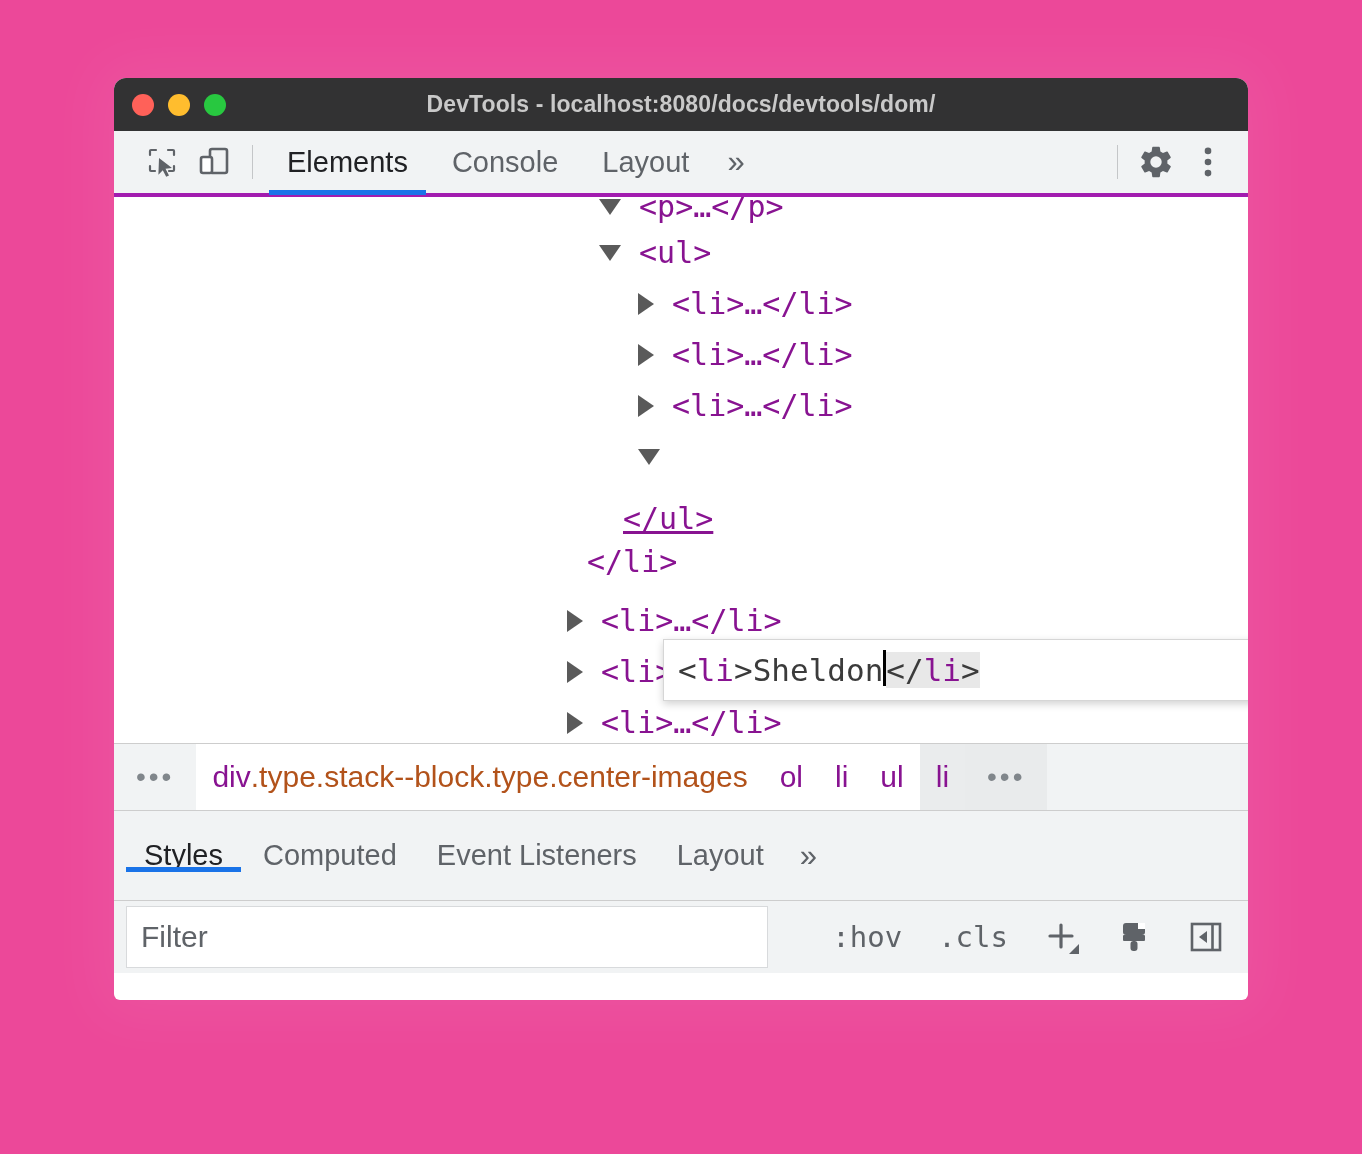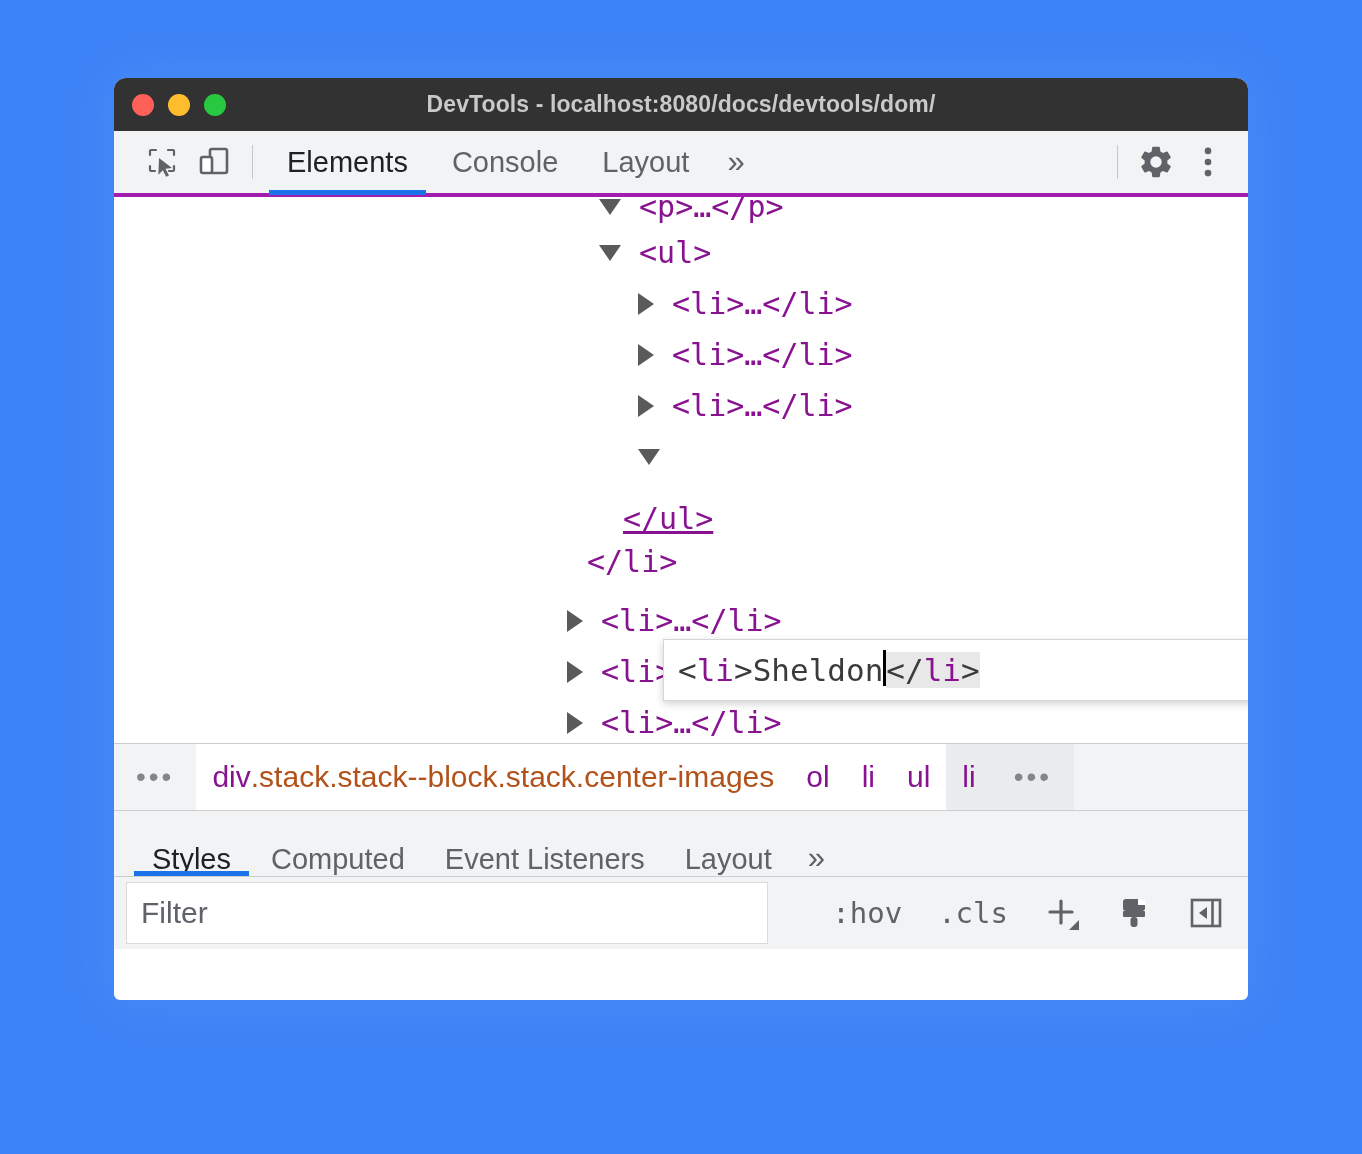--- a/index.html
+++ b/index.html
@@ -9,21 +9,21 @@
     width: 1362px;
     height: 1154px;
     overflow: hidden;
     font-family: "Liberation Sans", sans-serif;
   }
 
   #page {
     position: relative;
     width: 1362px;
     height: 1154px;
-    background: #3b82f6;
+    background: #ec4899;
   }
 
   
   #window {
     position: absolute;
     left: 114px;
     top: 78px;
     width: 1134px;
     height: 922px;
     border-radius: 12px 12px 6px 6px;
@@ -218,25 +218,25 @@
     font-size: 28px;
     padding: 0 22px;
   }
   .crumb.node { background: #ffffff; color: #881391; }
   .crumb.node.sel { background: #eaeced; }
   .crumb.dots.tail { background: #e9ebec; }
   .cls-part { color: #b2521a; }
 
   
   #styles-tabs {
-    height: 66px;
+    height: 90px;
     background: #f1f3f4;
     display: flex;
-    align-items: flex-end;
-    padding-left: 18px;
+    align-items: center;
+    padding-left: 10px;
     box-sizing: border-box;
     border-bottom: 1px solid #cdcdcd;
     position: relative;
   }
   .stab {
     display: flex;
     align-items: center;
     padding: 0 20px;
     font-size: 29px;
     color: #5f6368;
@@ -430,21 +430,21 @@
           <span class="sel-bg edit-punct">&gt;</span>
       </div>
     </div>
 
     <div id="breadcrumb">
       <div class="crumb dots">
         <span>•••</span>
       </div>
       <div class="crumb node">
         <span>div</span>
-          <span class="cls-part">.stack.stack--block.stack.center-images</span>
+          <span class="cls-part">.type.stack--block.type.center-images</span>
       </div>
       <div class="crumb node">
         <span>ol</span>
       </div>
       <div class="crumb node">
         <span>li</span>
       </div>
       <div class="crumb node">
         <span>ul</span>
       </div>

